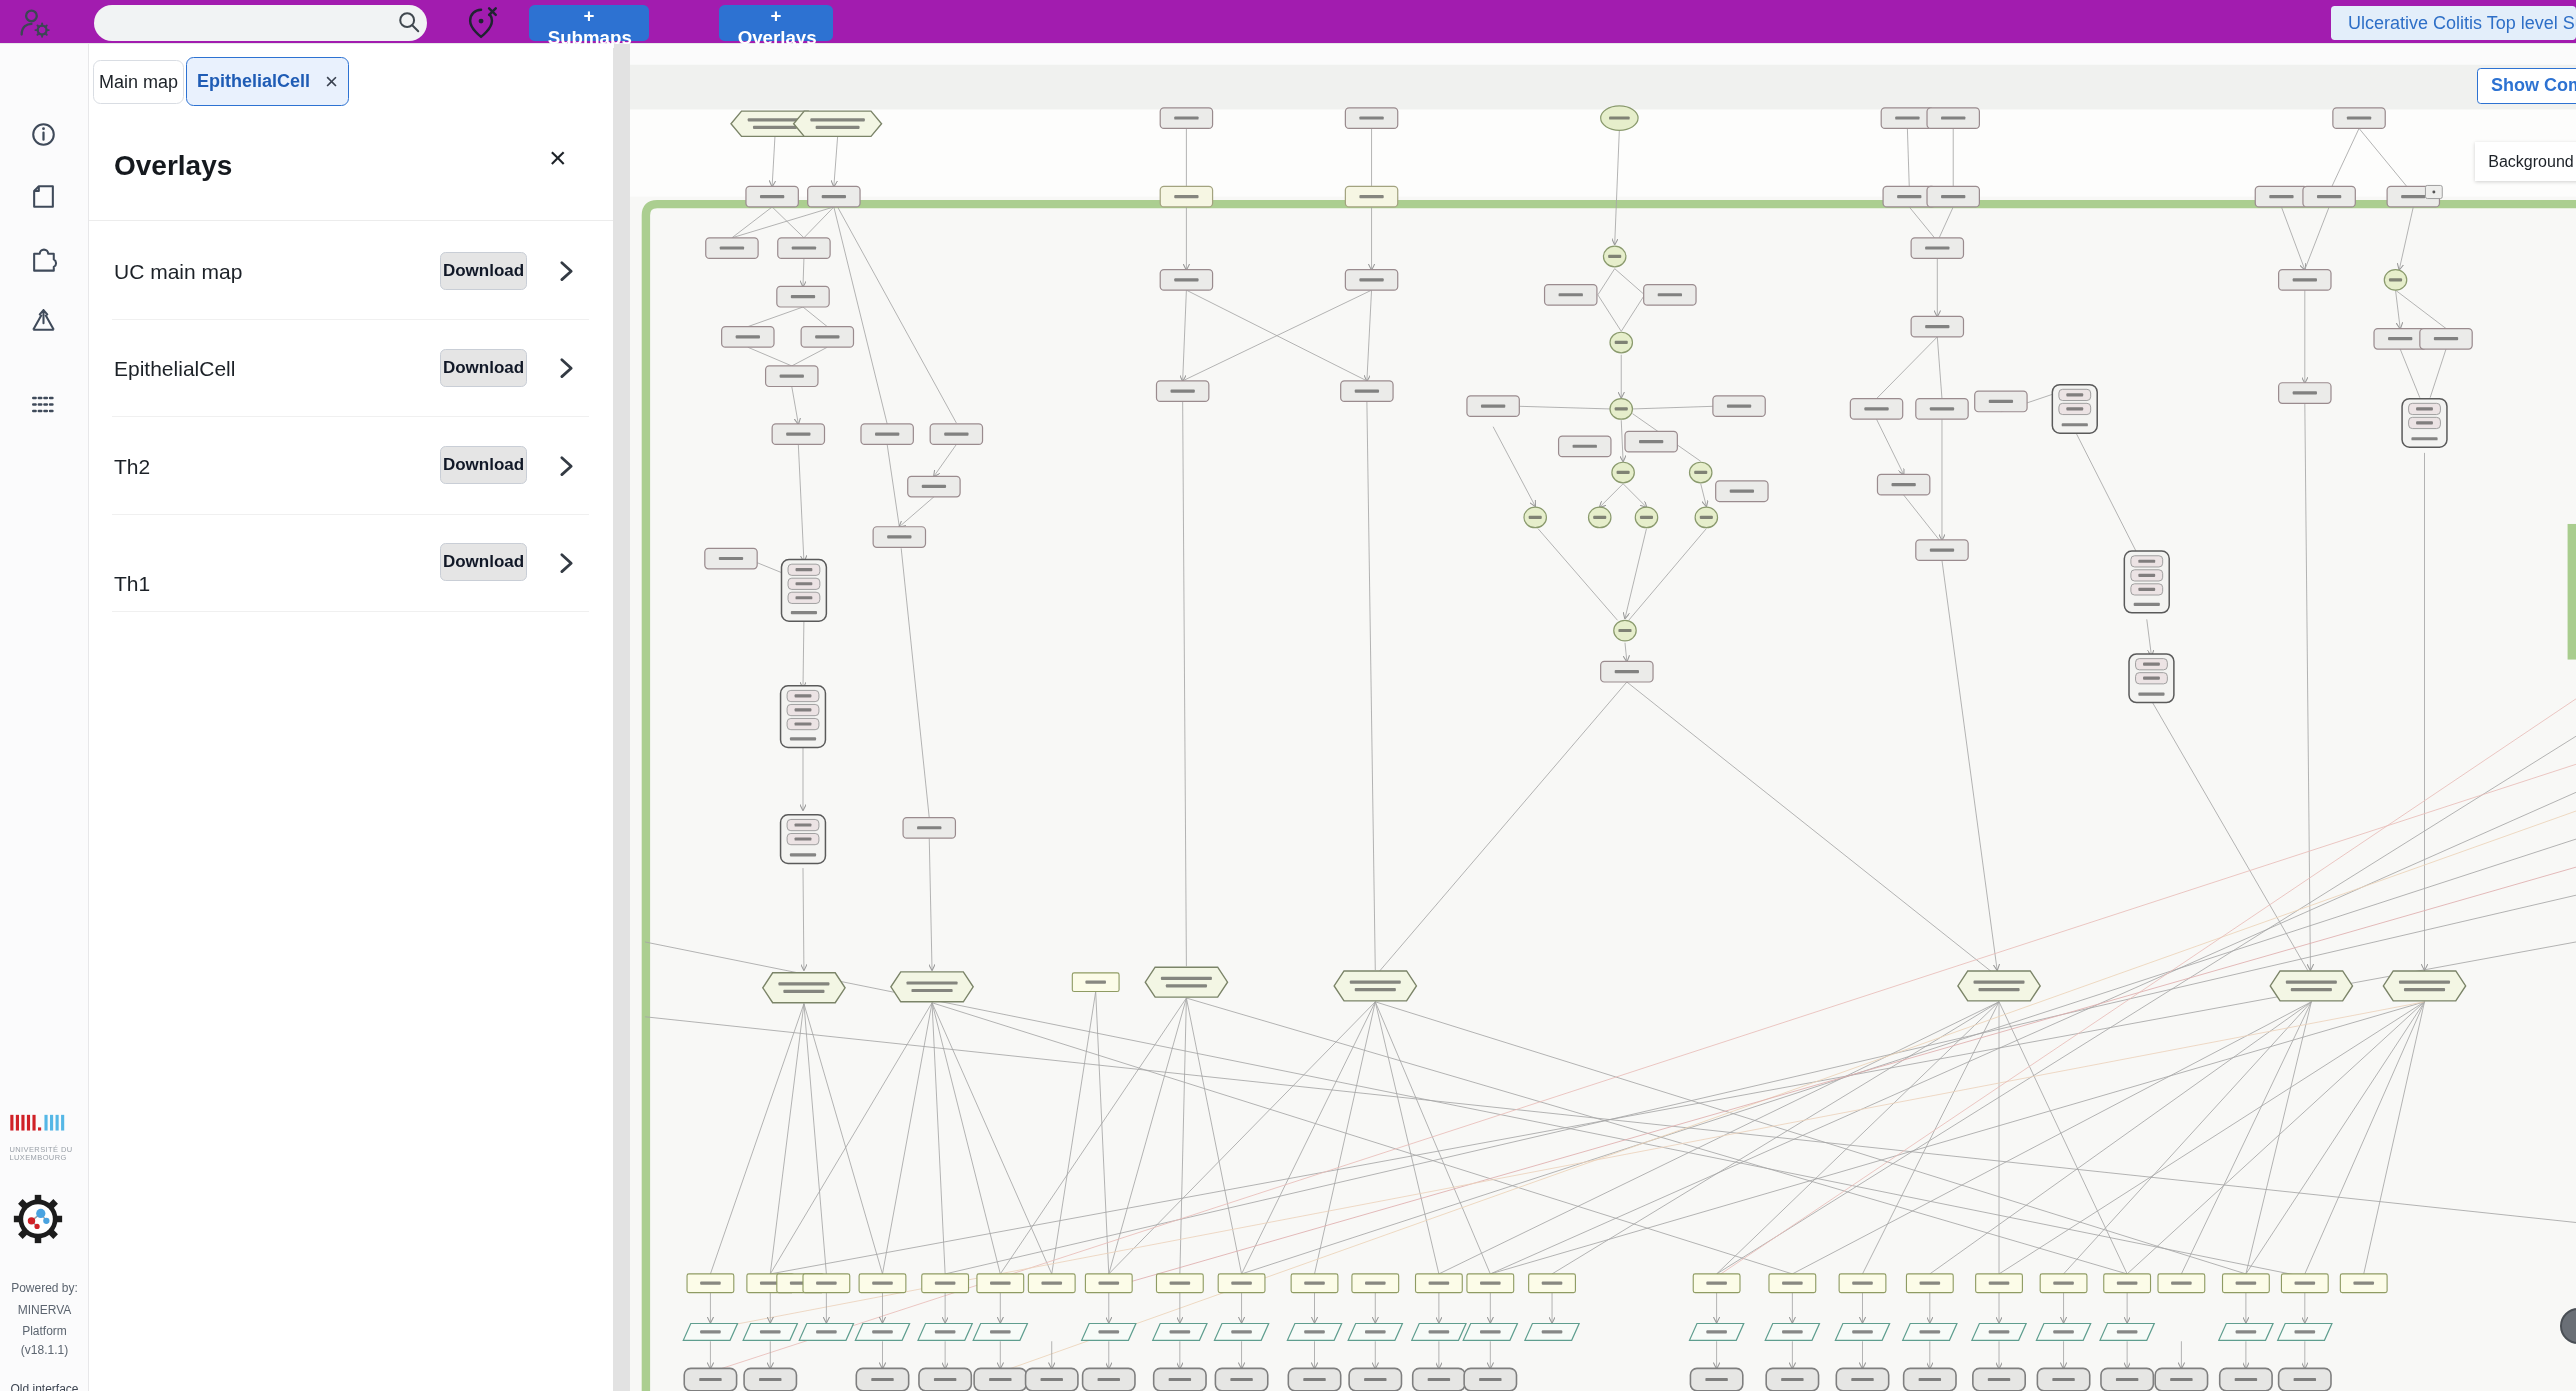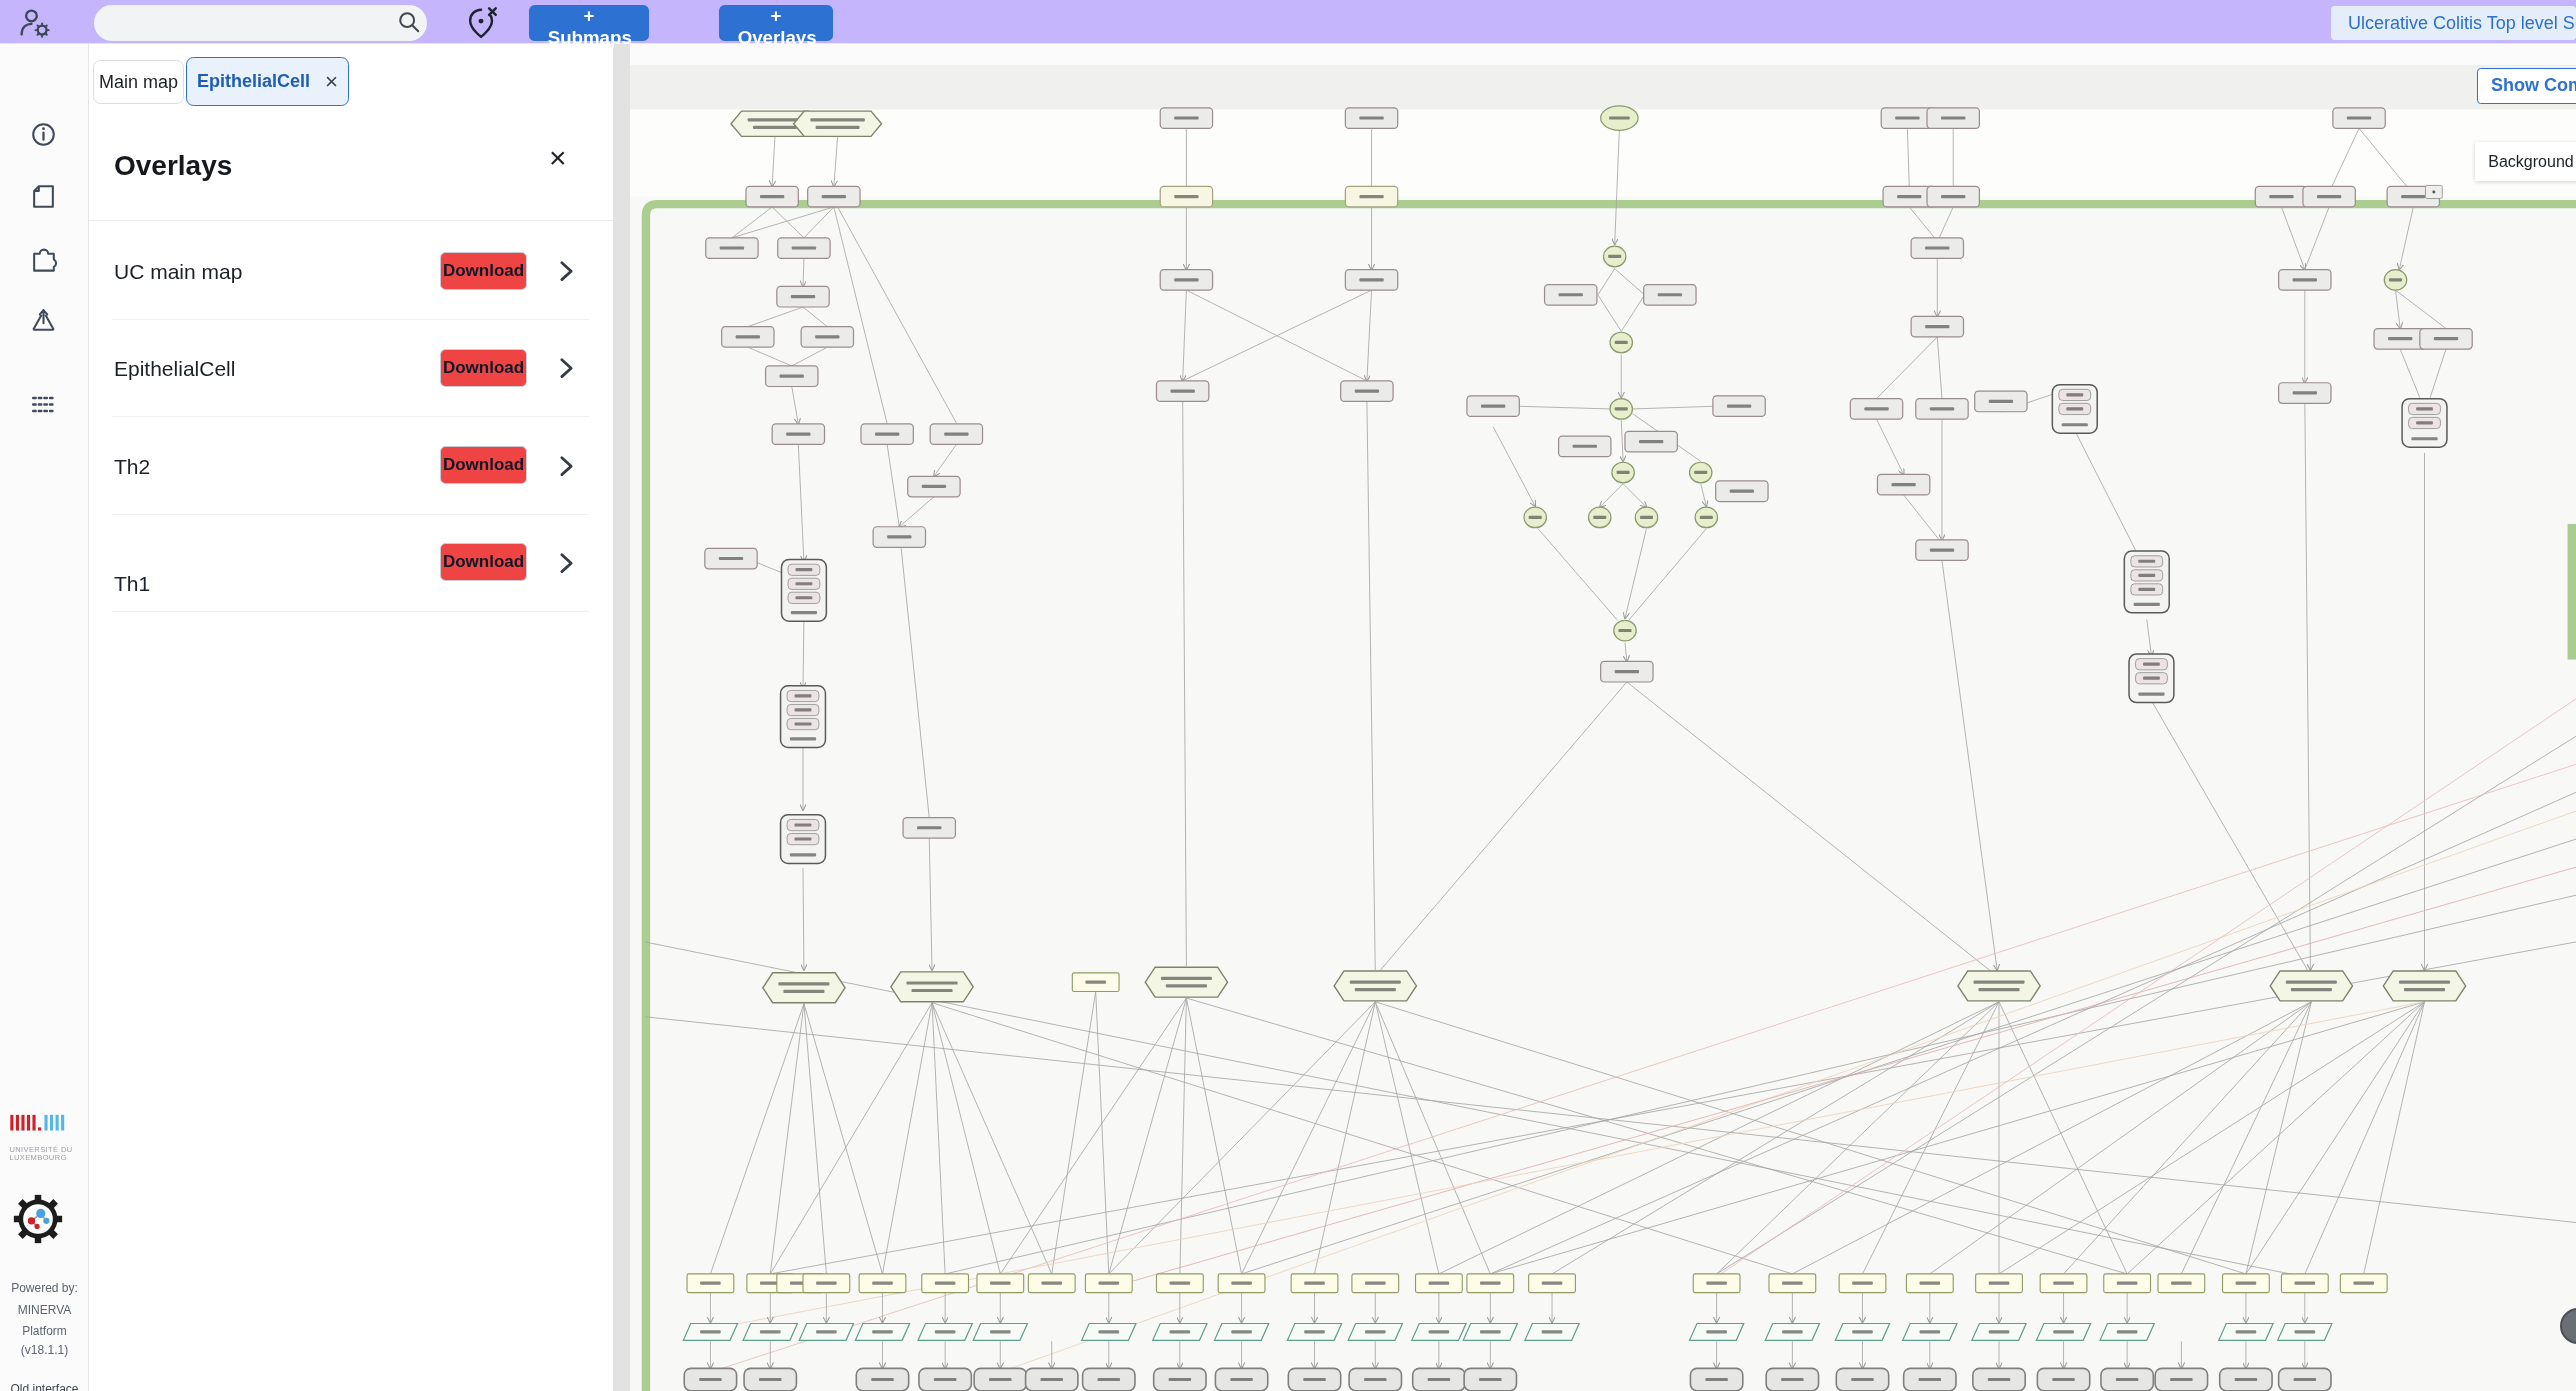--- a/index.html
+++ b/index.html
@@ -1,20 +1,20 @@
 <!DOCTYPE html>
 <html style="font-size:15px"><head>
 <meta charset="utf-8">
 <style>
   * { margin:0; padding:0; box-sizing:border-box; }
   html,body { width:2576px; height:1392px; overflow:hidden; background:#fff;
     font-family:"Liberation Sans", sans-serif; color:#1c2127; }
 
   
-  #header { position:absolute; left:0; top:0; width:2576px; height:44px; background:#c4b5fd;
+  #header { position:absolute; left:0; top:0; width:2576px; height:44px; background:#a21caf;
     border-bottom:0.9px solid #e6e8ea; z-index:30; }
   #logo { position:absolute; left:18.7px; top:6.5px; width:32px; height:32px; }
   #search { position:absolute; left:94px; top:4.7px; width:333px; height:36px; background:#f1f3f4;
     border:none; border-radius:18px; font-size:18px; padding:0 43px 0 18.7px; outline:none; }
   #search-icon { position:absolute; left:397px; top:10.3px; width:24px; height:24px; }
   #loc-icon { position:absolute; left:464px; top:4.7px; width:36px; height:36px; }
   .hbtn { position:absolute; top:4.7px; height:36px; background:#2d72d2; color:#fff; border:none;
     border-radius:5.6px; font-size:18.7px; font-weight:bold; padding:0 18.7px; cursor:pointer;
     font-family:"Liberation Sans", sans-serif; }
   #btn-submaps { left:529px; width:120px; }
@@ -40,21 +40,21 @@
     border:1.4px solid #2d72d2; color:#1f5cb5; font-weight:bold; }
   #tab-active .x { font-weight:normal; color:#39414f; font-size:22.4px; margin-left:15px; }
 
   
   #panel { position:absolute; left:89px; top:44px; width:524px; height:1348px; background:#fff; z-index:15; }
   #panel-title { position:absolute; left:25px; top:106px; font-size:28px; font-weight:bold; color:#15191e; }
   #panel-close { position:absolute; left:460px; top:97px; font-size:30px; color:#1c2127; cursor:pointer; }
   .pdiv { position:absolute; left:0; width:524px; height:0.9px; background:#ececec; }
   .idiv { position:absolute; left:23.4px; width:477px; height:0.9px; background:#f0f0f0; }
   .item-label { position:absolute; left:25px; font-size:21px; color:#1c2127;text-align:center; }
-  .dl-btn { position:absolute; left:351px; width:87px; height:38px; background:#ef4444;
+  .dl-btn { position:absolute; left:351px; width:87px; height:38px; background:#e5e5e5;
     border:0.9px solid #c9ced6; border-radius:5.6px; font-size:17px; font-weight:bold; color:#111827;
     cursor:pointer; font-family:"Liberation Sans", sans-serif; }
   .chev { position:absolute; left:470px; width:15px; height:22.4px; cursor:pointer; }
 
   
   #divider { position:absolute; left:613px; top:44px; width:17px; height:1348px; background:#e2e2e2; z-index:14; }
   #canvas { position:absolute; left:630px; top:44px; width:1946px; height:1348px; z-index:5; }
   #map-svg { position:absolute; left:0; top:0; }
   #show-comments { position:absolute; left:2477px; top:68px; width:109px; height:36px; background:#fff;
     border:1.9px solid #2d72d2; border-radius:3.7px; color:#2d72d2; font-size:18px; font-weight:bold;

